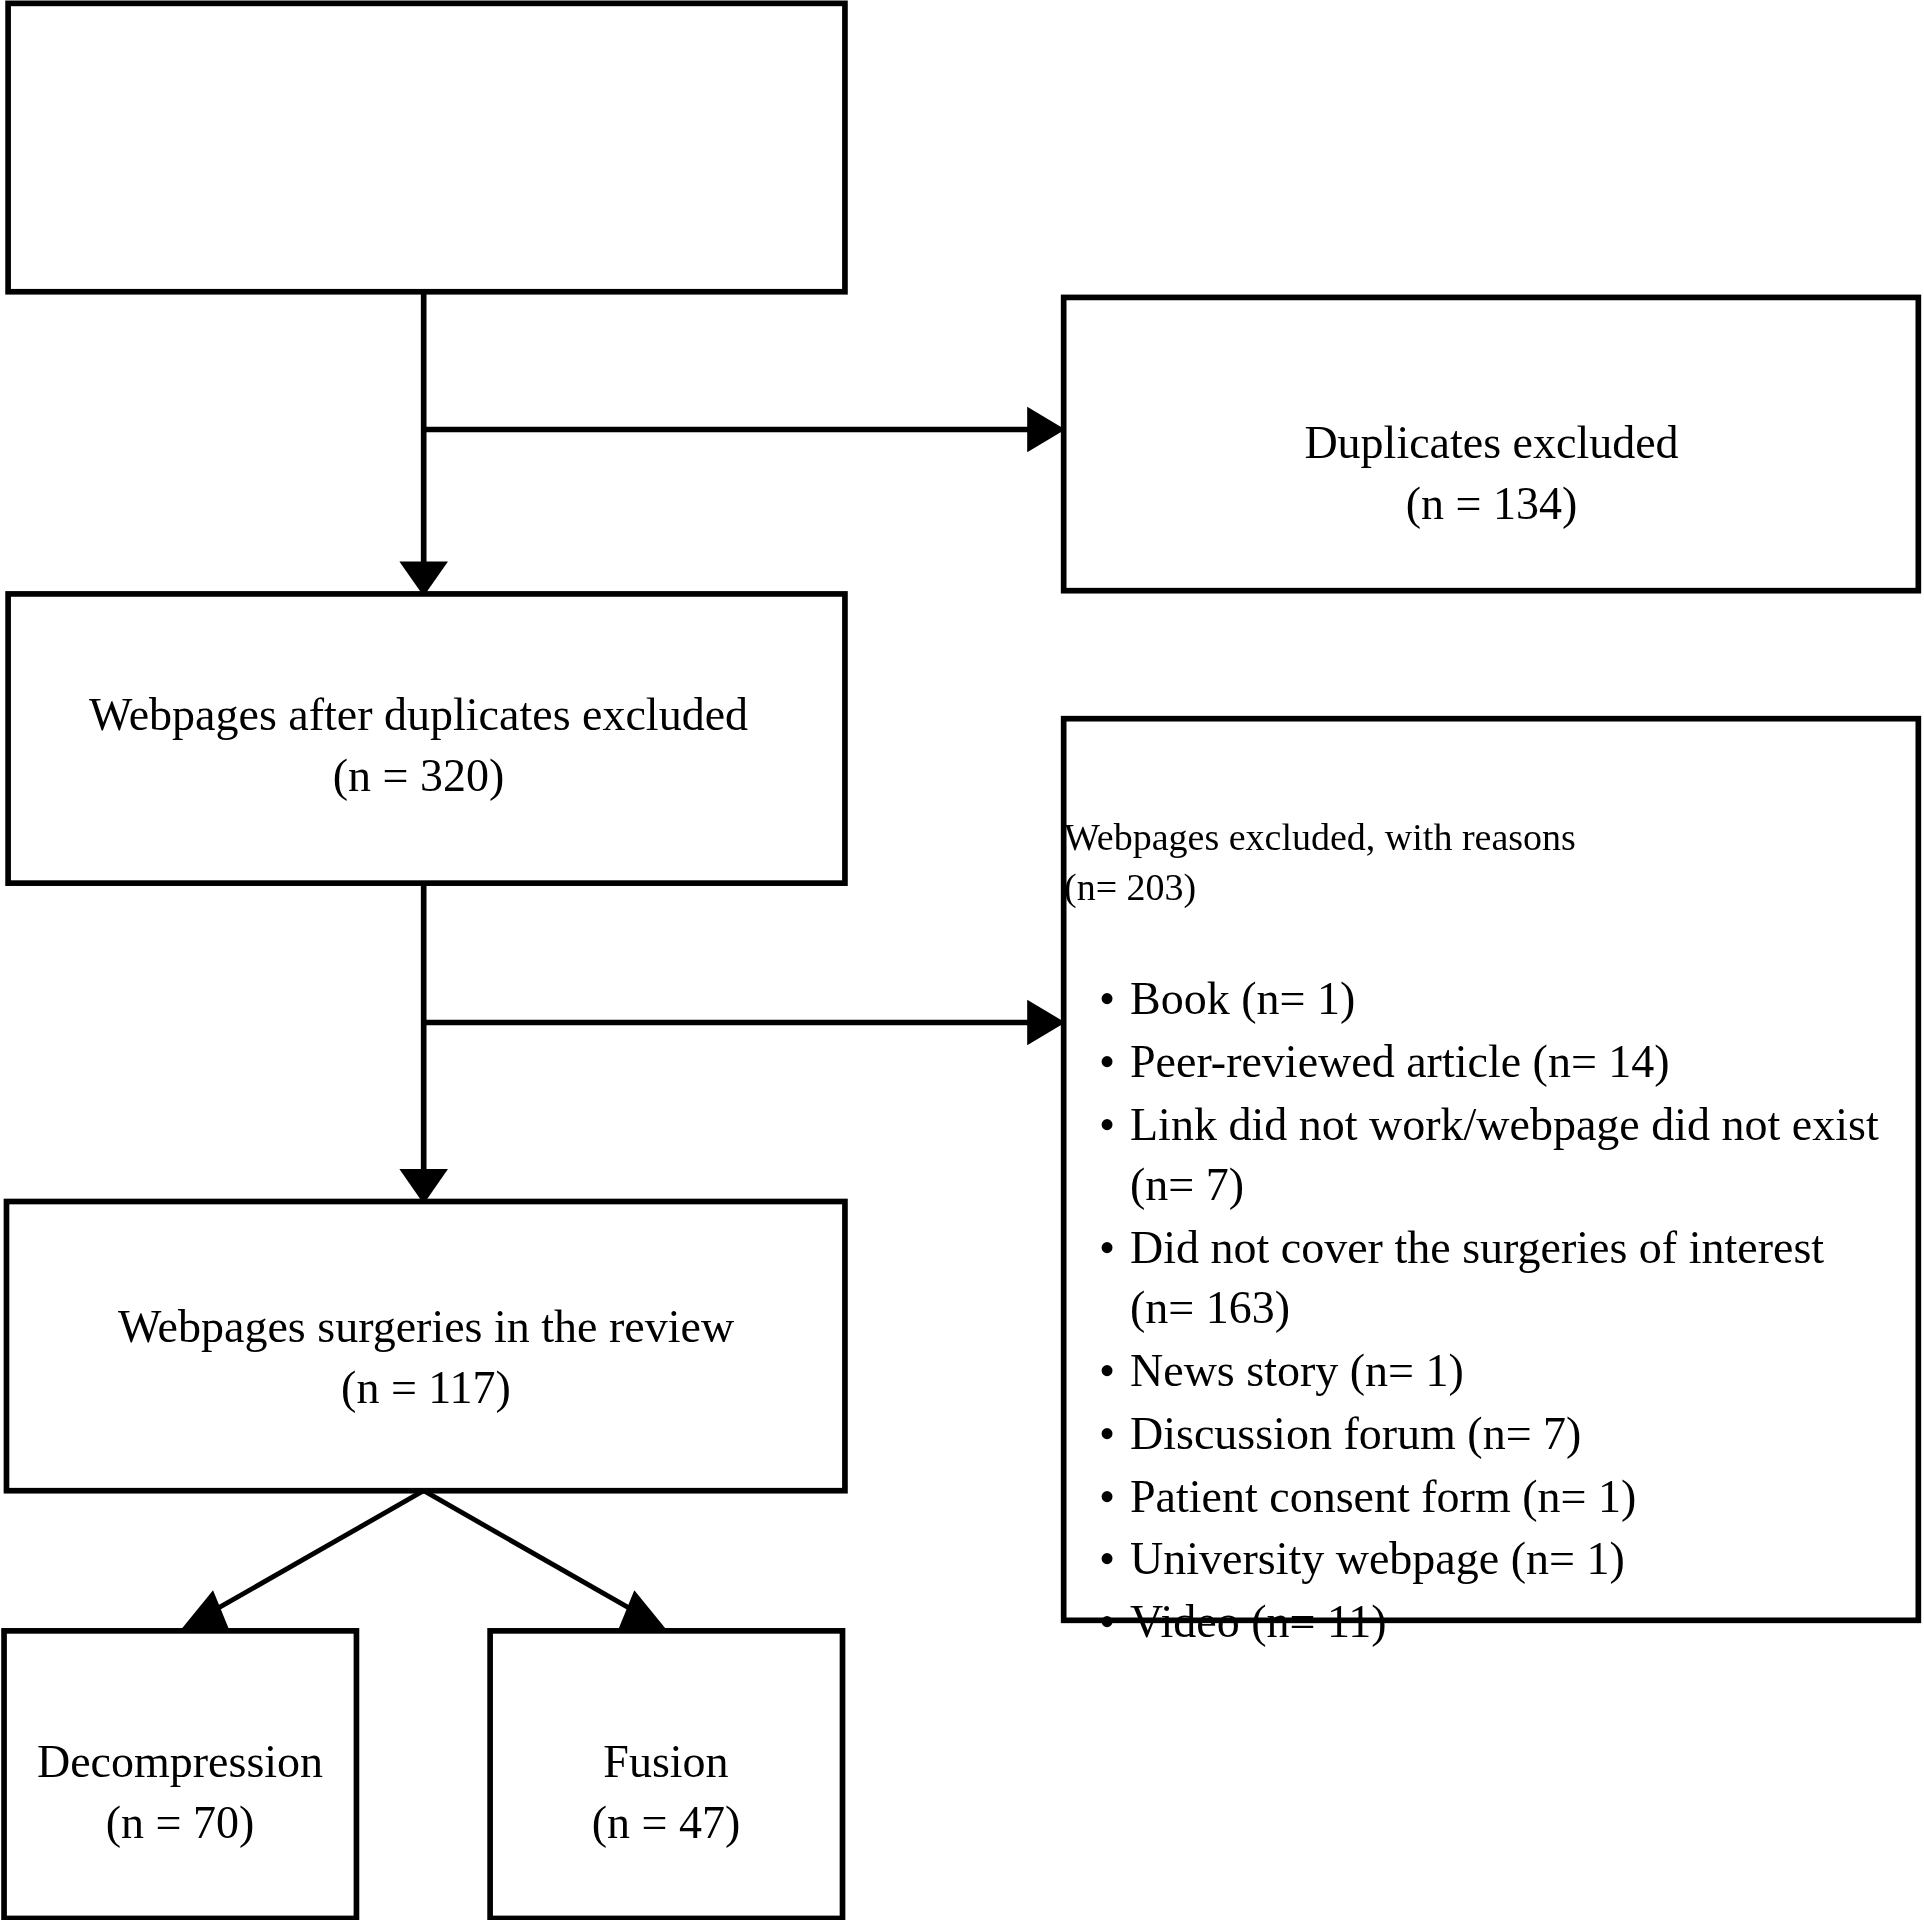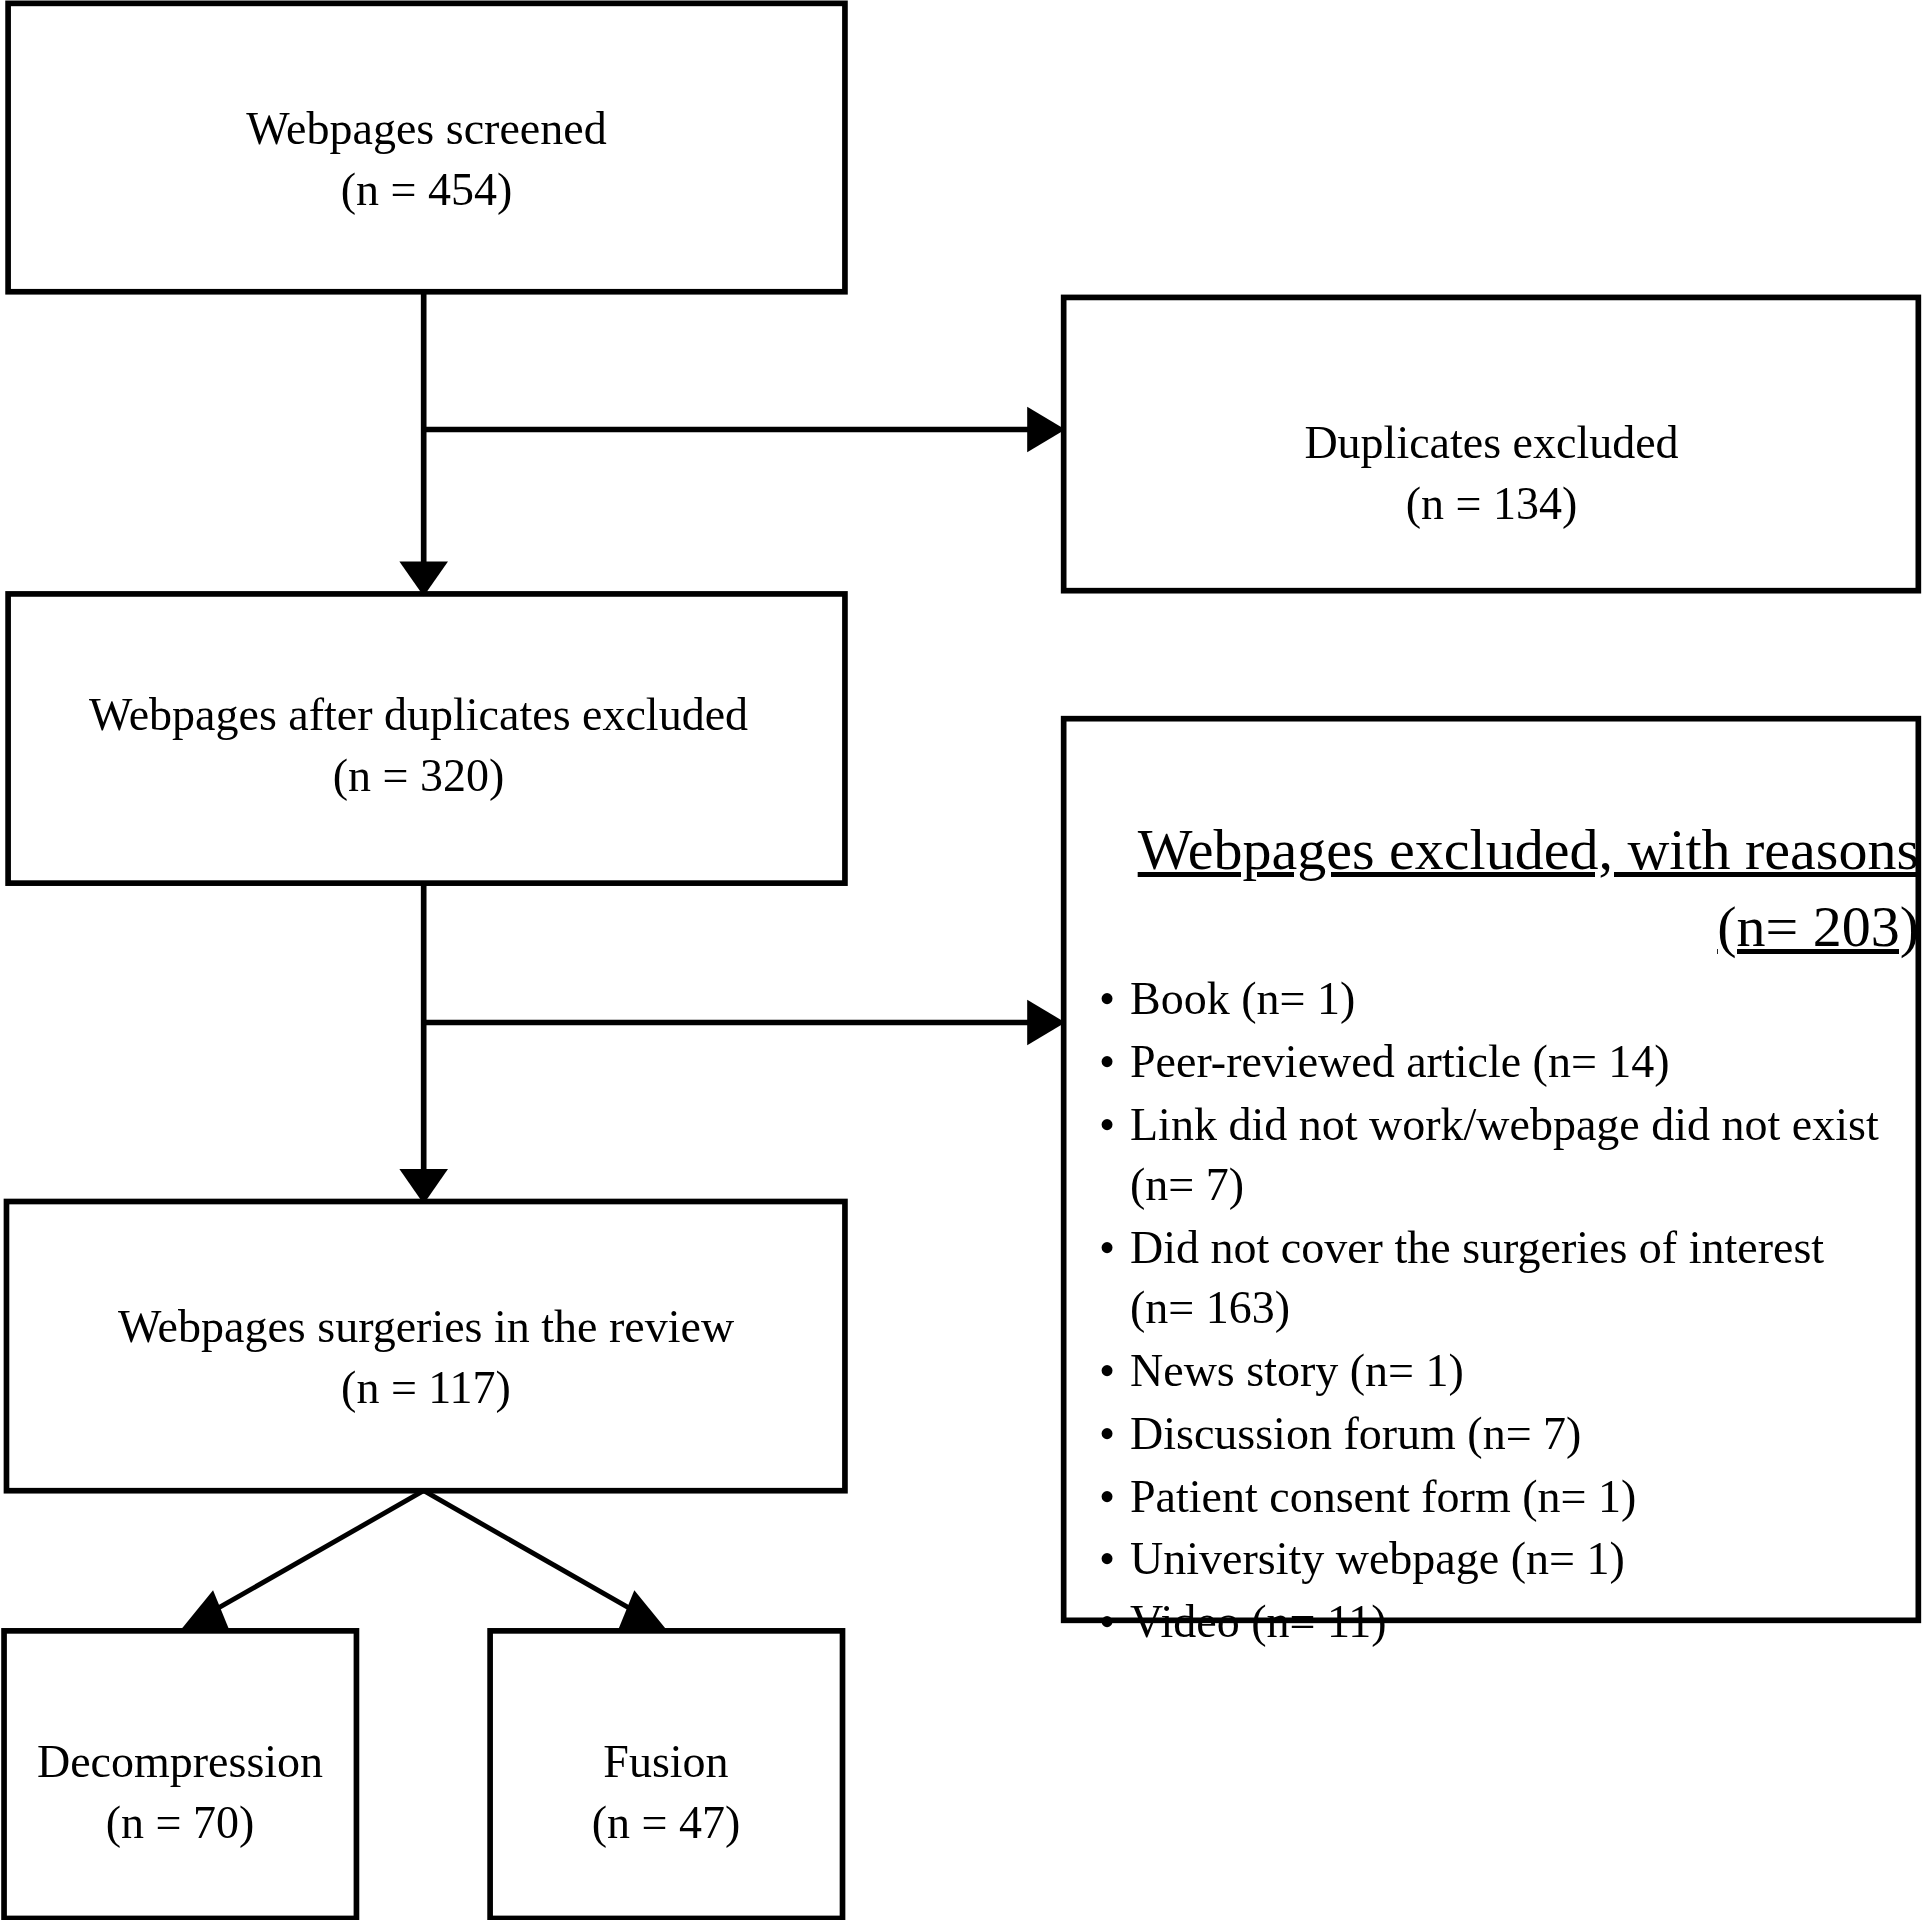--- a/index.html
+++ b/index.html
@@ -44,25 +44,24 @@
   .box-text {
     position: absolute;
     text-align: center;
     color: #000000;
     font-size: 46px;
     line-height: 1.32;
     letter-spacing: 0px;
   }
   .excl-header {
     position: absolute;
-    text-align: right;
+    text-align: left;
     color: #000000;
-    font-size: 58px;
+    font-size: 38px;
     line-height: 1.32;
-    text-decoration: underline;
   }
   .excl-list {
     position: absolute;
     color: #000000;
     font-size: 46px;
     line-height: 1.30;
     list-style: none;
     margin: 0;
     padding: 0;
   }
@@ -111,24 +110,20 @@
     <polygon class="arrow-head" points="1268,1234 1268,1290 1315,1262"></polygon>
 
     <line class="flow-line-thin" x1="523" y1="1840" x2="248" y2="1997"></line>
     <polygon class="arrow-head" points="263,1963 283,2012 223,2012"></polygon>
 
     <line class="flow-line-thin" x1="523" y1="1840" x2="798" y2="1997"></line>
     <polygon class="arrow-head" points="783,1963 763,2012 823,2012"></polygon>
 
   </svg>
 
-  <div class="box-text" style="left:8px; top:99px; width:837px;">
-    <div>Webpages screened</div>
-    <div>(n = 454)</div>
-  </div>
 
   <div class="box-text" style="left:1064px; top:413px; width:855px;">
     <div>Duplicates excluded</div>
     <div>(n = 134)</div>
   </div>
 
   <div class="box-text" style="left:0; top:685px; width:837px;">
     <div>Webpages after duplicates excluded</div>
     <div>(n = 320)</div>
   </div>

